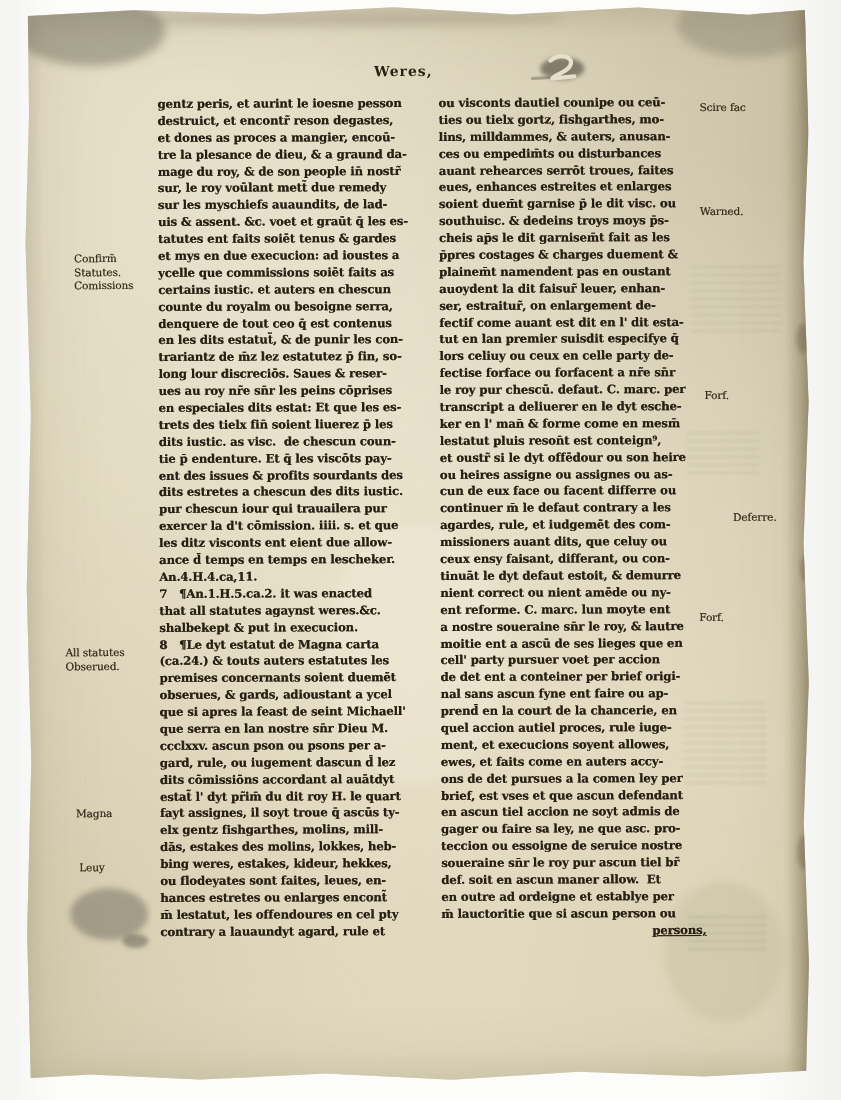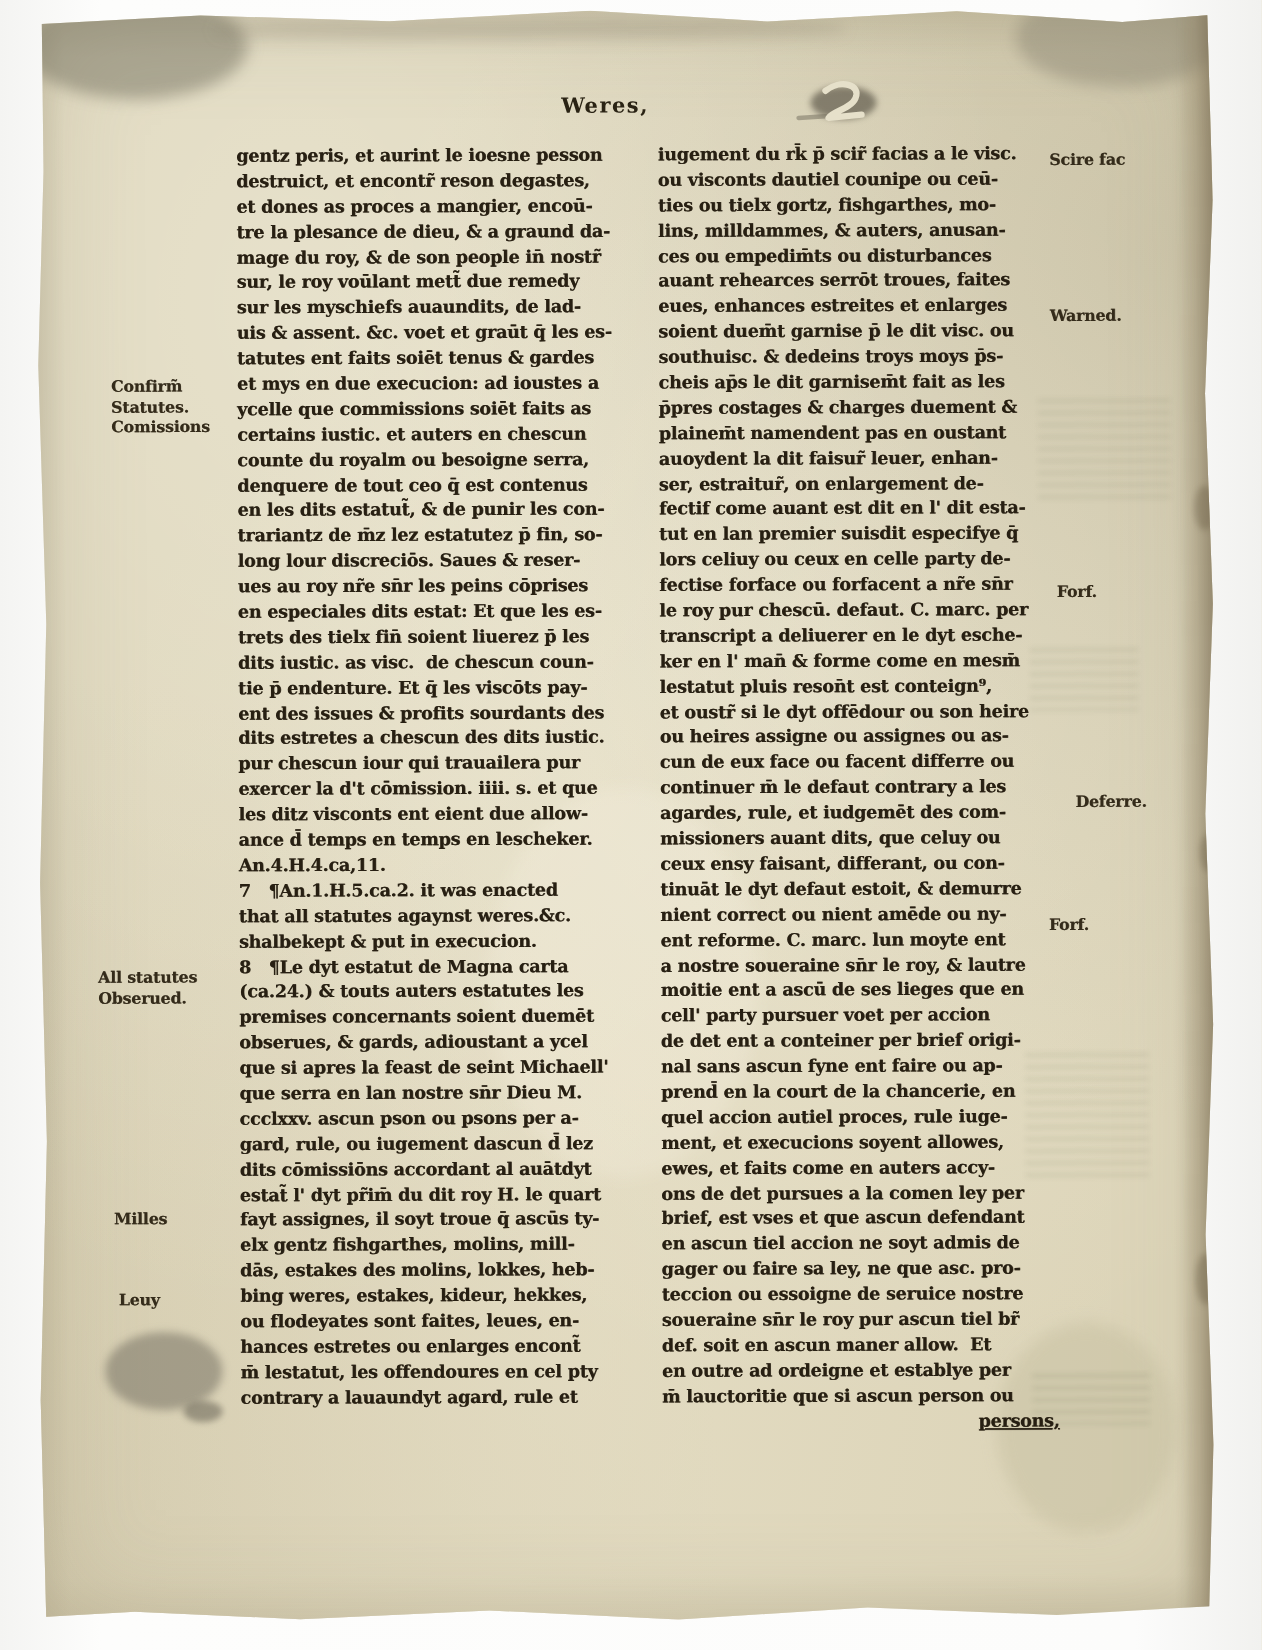--- a/index.html
+++ b/index.html
@@ -59,32 +59,32 @@
   }
   .col{width:271px;}
   .line{
     font-size:11.7px;font-weight:bold;line-height:16.9px;height:16.9px;
     white-space:pre;letter-spacing:-0.15px;
     text-shadow:0.3px 0 0 rgba(39,31,18,.75);
   }
   .col-right .line:last-child{text-align:right;padding-right:6px;text-decoration:underline;}
   
   .mnote{
-    position:absolute;font-size:10.5px;font-weight:bold;line-height:13.5px;
+    position:absolute;font-size:10.5px;font-weight:normal;line-height:13.5px;
     color:#342b1a;white-space:pre-line;letter-spacing:-0.1px;
     text-shadow:0.3px 0 0 rgba(52,43,26,.6);
   }
   .mn-confirm{left:50px;top:246px;}
   .mn-allstat{left:40px;top:640px;}
   .mn-milles{left:50px;top:801px;}
   .mn-leuy{left:53px;top:855px;}
   .mn-scire{left:676px;top:97px;}
   .mn-warned{left:676px;top:201px;text-align:right;}
   .mn-forf1{left:680px;top:385px;}
-  .mn-deferre{left:692px;top:507px;margin-top:18px;}
+  .mn-deferre{left:708px;top:507px;}
   .mn-forf2{left:674px;top:607px;}
   
   .inkmark{position:absolute;left:505px;top:46px;width:64px;height:40px;}
 </style>
 </head>
 <body>
 
 <div class="stage">
   <div class="paper">
 
@@ -163,21 +163,20 @@
           <div class="line">fayt assignes, il soyt troue q̄ ascūs ty-</div>
           <div class="line">elx gentz fishgarthes, molins, mill-</div>
           <div class="line">dās, estakes des molins, lokkes, heb-</div>
           <div class="line">bing weres, estakes, kideur, hekkes,</div>
           <div class="line">ou flodeyates sont faites, leues, en-</div>
           <div class="line">hances estretes ou enlarges encont̃</div>
           <div class="line">m̄ lestatut, les offendoures en cel pty</div>
           <div class="line">contrary a lauaundyt agard, rule et</div>
         </div>
       <div class="col col-right">
-          <div class="line">iugement du rk̄ p̄ scir̃ facias a le visc.</div>
           <div class="line">ou visconts dautiel counipe ou ceū-</div>
           <div class="line">ties ou tielx gortz, fishgarthes, mo-</div>
           <div class="line">lins, milldammes, &amp; auters, anusan-</div>
           <div class="line">ces ou empedim̄ts ou disturbances</div>
           <div class="line">auant rehearces serrōt troues, faites</div>
           <div class="line">eues, enhances estreites et enlarges</div>
           <div class="line">soient duem̄t garnise p̄ le dit visc. ou</div>
           <div class="line">southuisc. &amp; dedeins troys moys p̄s-</div>
           <div class="line">cheis ap̄s le dit garnisem̄t fait as les</div>
           <div class="line">p̄pres costages &amp; charges duement &amp;</div>
@@ -222,21 +221,21 @@
           <div class="line">m̄ lauctoritie que si ascun person ou</div>
           <div class="line">persons,</div>
         </div>
     </div>
 
     <div class="mnote mn-confirm">Confirm̃
 Statutes.
 Comissions</div>
     <div class="mnote mn-allstat">All statutes
 Obserued.</div>
-    <div class="mnote mn-milles">Milles</div>
+    <div class="mnote mn-milles">Magna</div>
     <div class="mnote mn-leuy">Leuy</div>
 
     <div class="mnote mn-scire">Scire fac</div>
     <div class="mnote mn-warned">Warned.</div>
     <div class="mnote mn-forf1">Forf.</div>
     <div class="mnote mn-deferre">Deferre.</div>
     <div class="mnote mn-forf2">Forf.</div>
 
   </div>
 </div>

